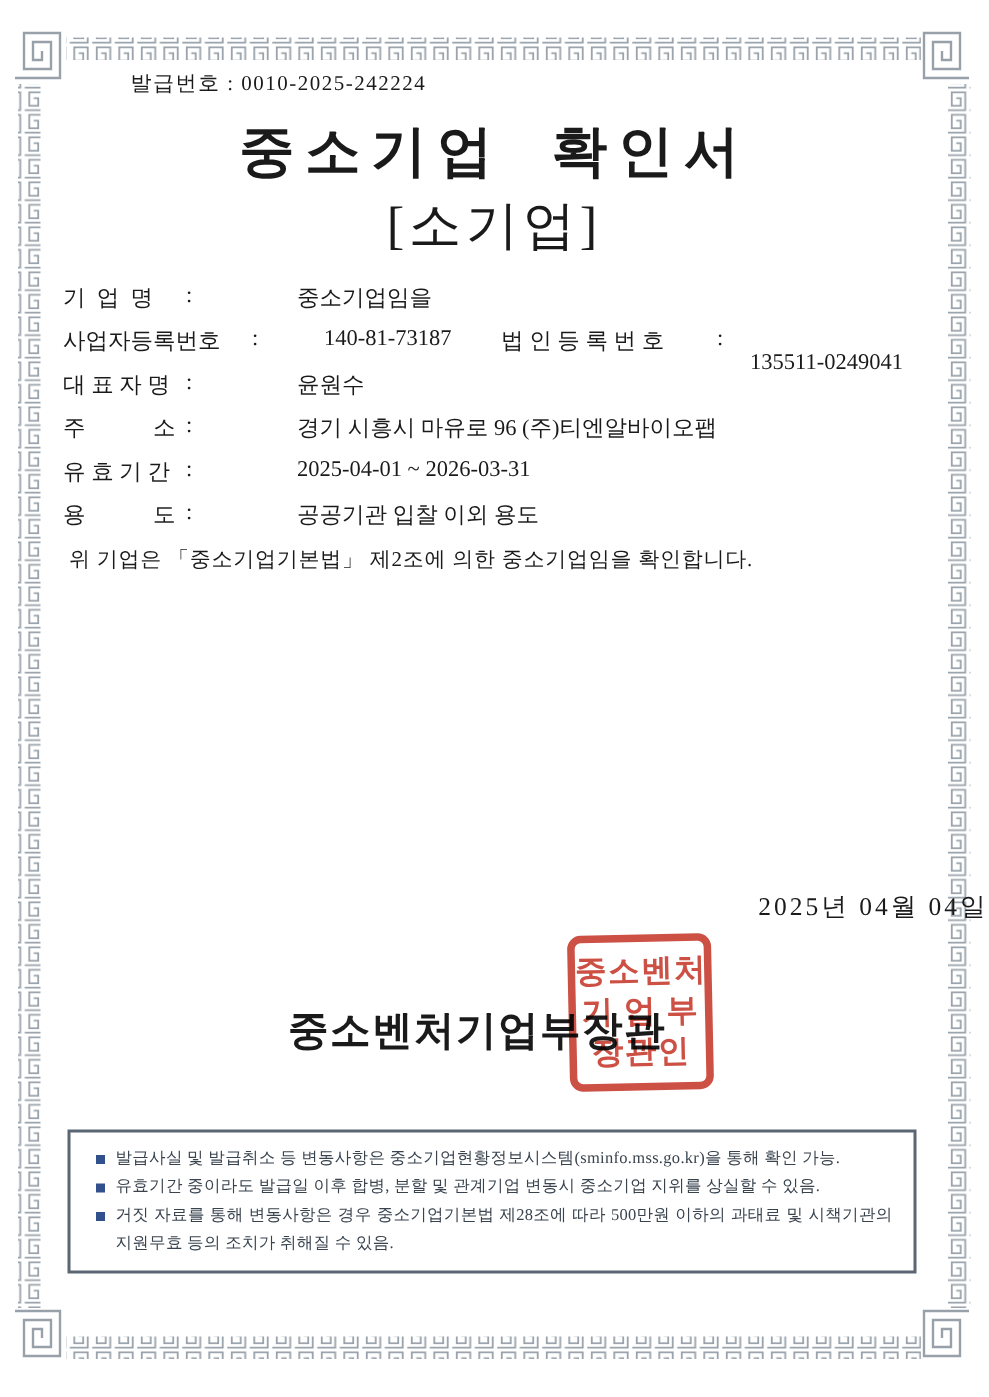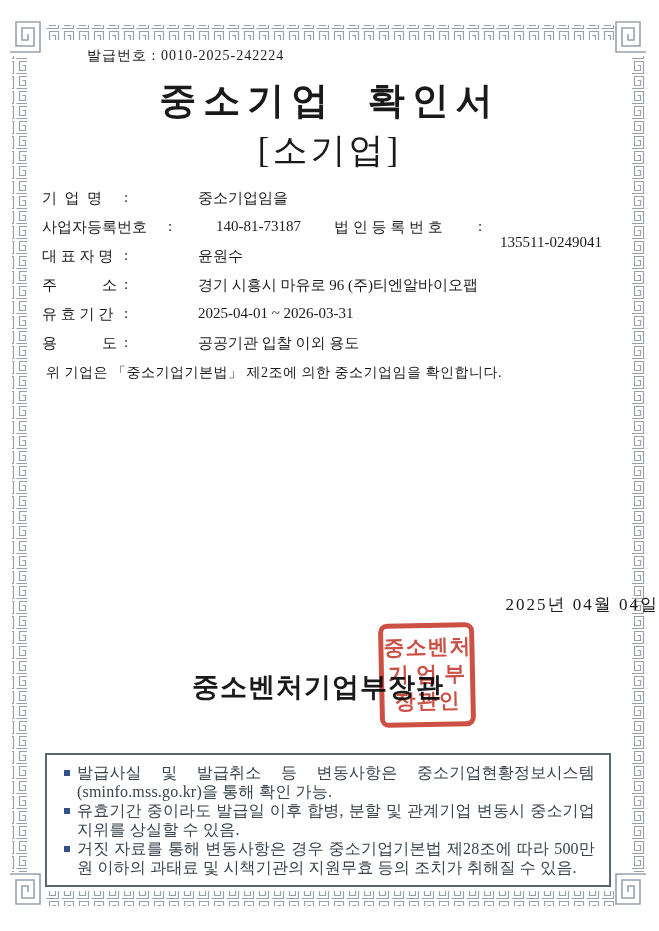--- a/index.html
+++ b/index.html
@@ -51,21 +51,21 @@
   }
   .seal div{white-space:pre;}
 
   .footer-box{
     position:absolute;left:45px;top:753px;width:566px;
     border:2px solid #5a6772;
     box-sizing:border-box;
     padding:8px 14px 8px 16px;
     color:#39434e;
   }
-  .note{position:relative;padding-left:14px;font-size:16px;line-height:19px;
+  .note{position:relative;padding-left:14px;font-size:11px;line-height:19px;
         letter-spacing:.2px;text-align:justify;}
   .bullet{position:absolute;left:1px;top:7px;width:6px;height:6px;background:#32508b;}
 </style>
 </head>
 <body>
 
 <div class="page">
 
   <svg class="frame" width="659" height="931" aria-hidden="true">
     <defs>

